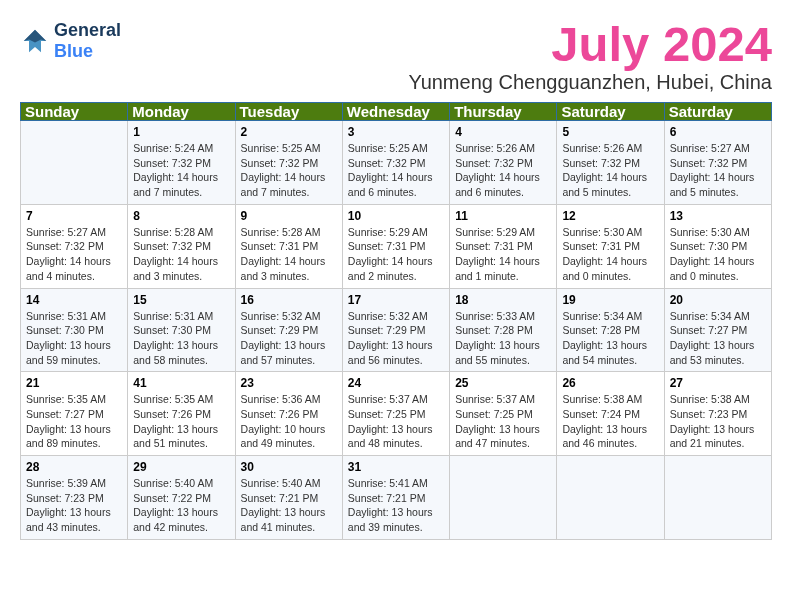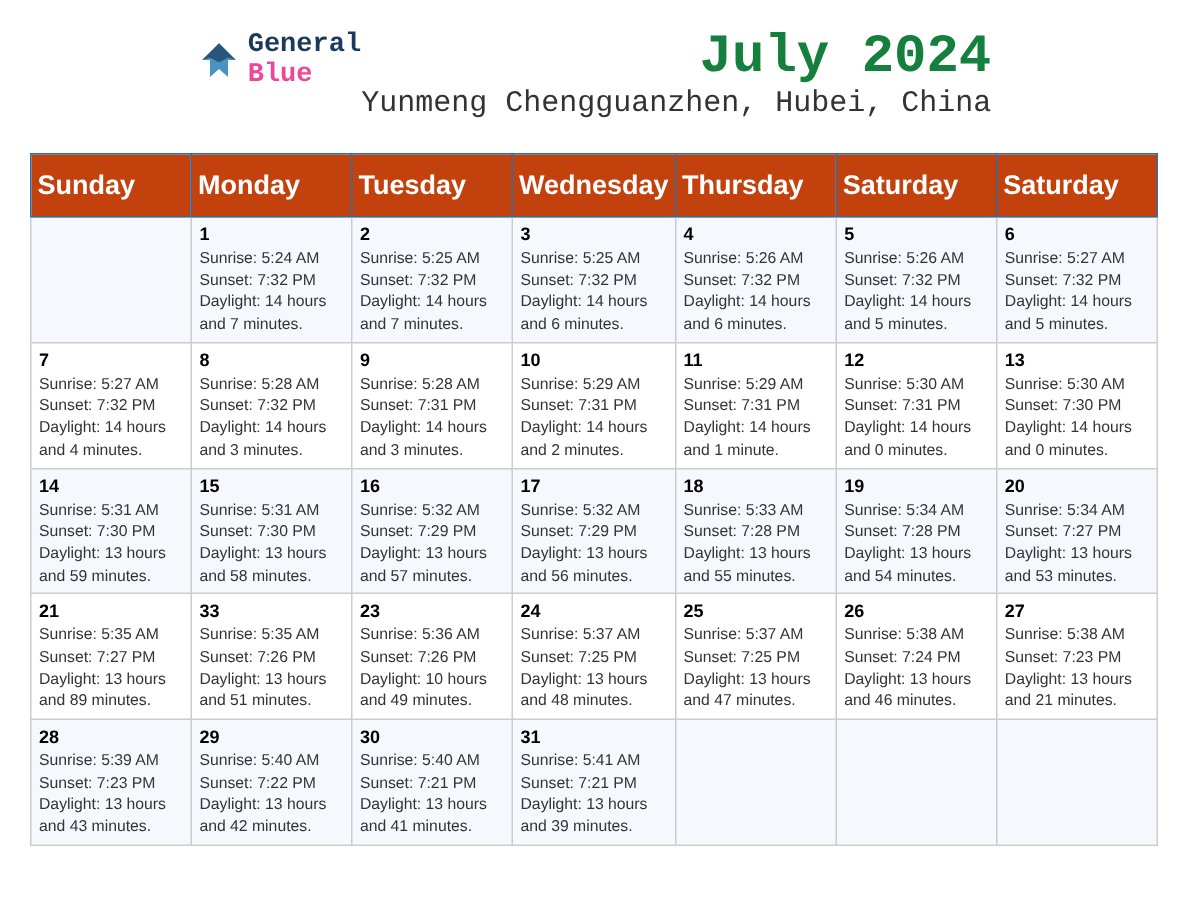--- a/index.html
+++ b/index.html
@@ -5,59 +5,58 @@
     * { box-sizing: border-box; margin: 0; padding: 0; }
     body {
       font-family: Arial, sans-serif;
       background: #fff;
       width: 792px;
       min-height: 612px;
       padding: 20px;
     }
     .header {
       display: flex;
-      justify-content: center;
+      justify-content: space-between;
       align-items: flex-start;
-      margin-bottom: 21px;
-      font-family: Liberation Mono, monospace;
+      margin-bottom: 8px;
     }
     .logo {
       display: flex;
       align-items: center;
       gap: 4px;
     }
     .logo-bird {
       width: 30px;
       height: 30px;
     }
     .title-area {
       text-align: right;
     }
     .month-title {
-      font-size: 36px;
+      font-size: 49px;
       font-weight: bold;
-      color: #15803d;
+      color: #ec4899;
       line-height: 1;
     }
     .location {
       font-size: 20px;
       color: #333;
       margin-top: 2px;
     }
     table {
       width: 100%;
       border-collapse: collapse;
       font-size: 11px;
     }
     thead th {
-      background-color: #c2410c;
+      background-color: #4d7c0f;
       color: white;
-      padding: 10px 4px;
+      padding: 0 4px;
       text-align: left;
-      font-size: 18px;
+      font-size: 15px;
       font-weight: bold;
       border: 1px solid #2e6da4;
     }
     tbody td {
       border: 1px solid #ccc;
       padding: 4px 5px;
       vertical-align: top;
       width: calc(100% / 7);
       min-height: 80px;
     }
@@ -86,21 +85,21 @@
 <body>
 
 <div class="header">
   <div class="logo">
     <svg class="logo-bird" viewBox="0 0 40 40" xmlns="http://www.w3.org/2000/svg">
       <polygon points="20,5 35,20 28,20 28,35 20,28 12,35 12,20 5,20" fill="#2980b9" opacity="0.85"></polygon>
       <polygon points="20,5 35,20 28,18 20,22 12,18 5,20" fill="#1a3a5c" opacity="0.7"></polygon>
     </svg>
     <div>
       <div style="font-size:18px;font-weight:bold;color:#1a3a5c;">General</div>
-      <div style="font-size:18px;font-weight:bold;color:#ec4899;">Blue</div>
+      <div style="font-size:18px;font-weight:bold;color:#3b82f6;">Blue</div>
     </div>
   </div>
   <div class="title-area">
     <div class="month-title">July 2024</div>
     <div class="location">Yunmeng Chengguanzhen, Hubei, China</div>
   </div>
 </div>
 
 <table>
   <thead>
@@ -285,21 +284,21 @@
       <tr>
         <td>
           <span class="day-num">21</span>
           <div class="day-info">
             <span>Sunrise: 5:35 AM</span><br>
             <span>Sunset: 7:27 PM</span><br>
             <span>Daylight: 13 hours and 89 minutes.</span>
           </div>
         </td>
         <td>
-          <span class="day-num">33</span>
+          <span class="day-num">41</span>
           <div class="day-info">
             <span>Sunrise: 5:35 AM</span><br>
             <span>Sunset: 7:26 PM</span><br>
             <span>Daylight: 13 hours and 51 minutes.</span>
           </div>
         </td>
         <td>
           <span class="day-num">23</span>
           <div class="day-info">
             <span>Sunrise: 5:36 AM</span><br>

